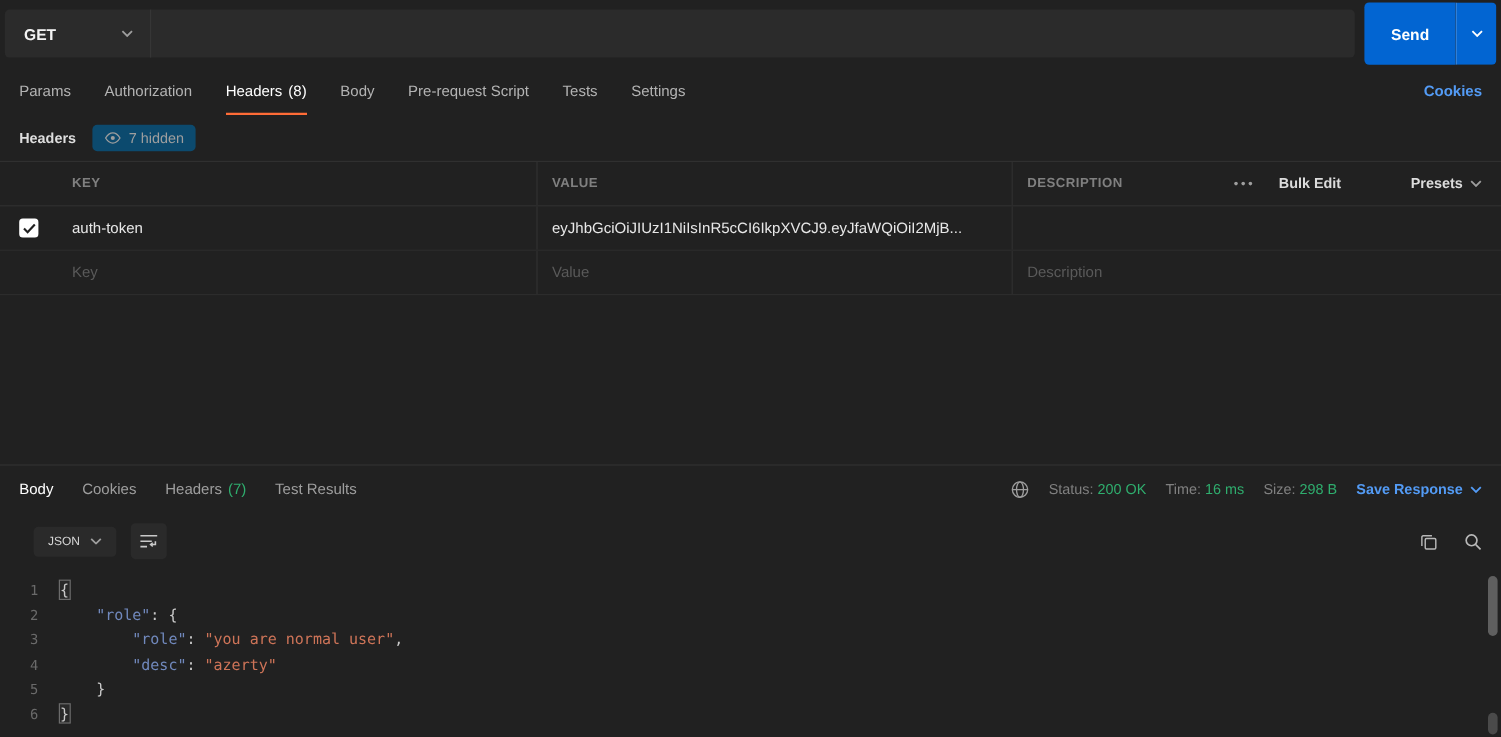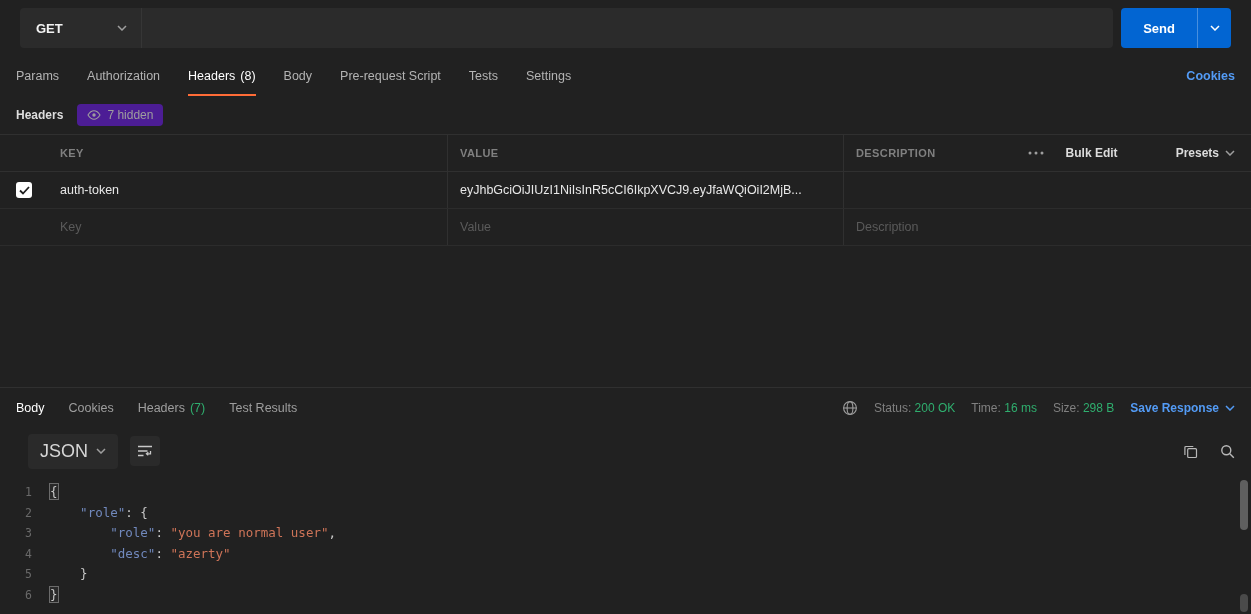--- a/index.html
+++ b/index.html
@@ -6,34 +6,34 @@
   html, body { width: 1251px; height: 614px; overflow: hidden; }
   body {
     background: #212121;
     font-family: "Liberation Sans", sans-serif;
     color: #e8e8e8;
     font-size: 13px;
   }
   .app { display: flex; flex-direction: column; width: 1251px; height: 614px; }
 
   
-  .topbar { height: 56px; display: flex; align-items: center; padding: 20px; gap: 8px; flex: none; }
+  .topbar { height: 56px; display: flex; align-items: center; padding: 4px; gap: 8px; flex: none; }
   .url-group { flex: 1; display: flex; align-items: stretch; background: #2b2b2b; border-radius: 4px; height: 40px; }
   .method-select {
     width: 122px; display: flex; align-items: center; justify-content: space-between;
     padding: 0 14px 0 16px; cursor: pointer; border-right: 1px solid #363636;
     font-weight: 700; font-size: 13px; color: #f3f3f3; flex: none;
   }
   .method-select .chev { color: #9e9e9e; }
   .url-input {
     flex: 1; background: transparent; border: none; outline: none;
     color: #ececec; font-size: 13px; padding: 0 14px;
     font-family: "Liberation Sans", sans-serif;
   }
-  .send-group { display: flex; flex: none; height: 40px; }
+  .send-group { display: flex; flex: none; height: 52px; }
   .send-btn {
     background: #0265d2; border: none; color: #fff; font-weight: 700; font-size: 13px;
     padding: 0 22px; border-radius: 4px 0 0 4px; cursor: pointer;
     font-family: "Liberation Sans", sans-serif;
   }
   .send-caret {
     background: #0265d2; border: none; border-left: 1px solid rgba(255,255,255,.28);
     width: 34px; border-radius: 0 4px 4px 0; color: #fff; cursor: pointer;
     display: flex; align-items: center; justify-content: center;
   }
@@ -43,21 +43,21 @@
   .req-tab { display: flex; align-items: center; gap: 5px; color: #b3b3b3; font-size: 12.5px; cursor: pointer; }
   .req-tab.active { color: #fff; box-shadow: inset 0 -2px 0 #ff6c37; }
   .req-tab .count { color: inherit; }
   .cookies-link { margin-left: auto; display: flex; align-items: center; color: #539bf5; font-size: 12.5px; font-weight: 600; cursor: pointer; }
 
   
   .headers-meta { height: 38px; display: flex; align-items: center; padding: 0 16px; gap: 14px; flex: none; }
   .hdr-title { font-size: 12px; font-weight: 600; color: #dedede; }
   .hidden-badge {
     display: inline-flex; align-items: center; gap: 6px; color: #9e9e9e; font-size: 12px;
-    background: #4c1d95; border-radius: 4px; padding: 4px 10px; cursor: pointer;
+    background: #0c4a6e; border-radius: 4px; padding: 4px 10px; cursor: pointer;
   }
 
   
   .kv-table { flex: none; border-top: 1px solid #303030; }
   .kv-row {
     display: grid; grid-template-columns: 48px 399px 396px 1fr;
     height: 37px; align-items: center; border-bottom: 1px solid #2c2c2c;
   }
   .kv-row.header-row { border-bottom: 1px solid #303030; }
   .kv-cell { padding: 0 12px; height: 100%; display: flex; align-items: center; overflow: hidden; white-space: nowrap; }
@@ -95,21 +95,21 @@
   .meta-label { color: #808080; }
   .meta-value { color: #2fae6e; }
   .save-response { color: #539bf5; font-size: 12px; font-weight: 600; display: flex; align-items: center; gap: 6px; cursor: pointer; }
 
   .resp-toolbar { height: 46px; display: flex; align-items: center; padding: 0 16px; flex: none; }
   .view-switch { display: flex; background: #2a2a2a; border-radius: 4px; padding: 2px; }
   .view-tab { padding: 6px 14px; font-size: 12.5px; color: #9e9e9e; border-radius: 4px; cursor: pointer; }
   .view-tab.active { background: #3f3f3f; color: #fff; }
   .format-select {
     margin-left: 12px; background: #2a2a2a; border-radius: 4px; padding: 7px 12px;
-    display: flex; align-items: center; gap: 8px; font-size: 18px; color: #d6d6d6; cursor: pointer;
+    display: flex; align-items: center; gap: 8px; font-size: 10px; color: #d6d6d6; cursor: pointer;
   }
   .format-select .chev { color: #9e9e9e; }
   .wrap-btn {
     margin-left: 12px; background: #2a2a2a; border-radius: 4px; width: 30px; height: 30px;
     display: flex; align-items: center; justify-content: center; color: #c9c9c9; cursor: pointer;
   }
   .toolbar-right { margin-left: auto; display: flex; align-items: center; gap: 22px; color: #b8b8b8; }
   .icon-btn { display: flex; align-items: center; cursor: pointer; color: #b8b8b8; }
 
   

